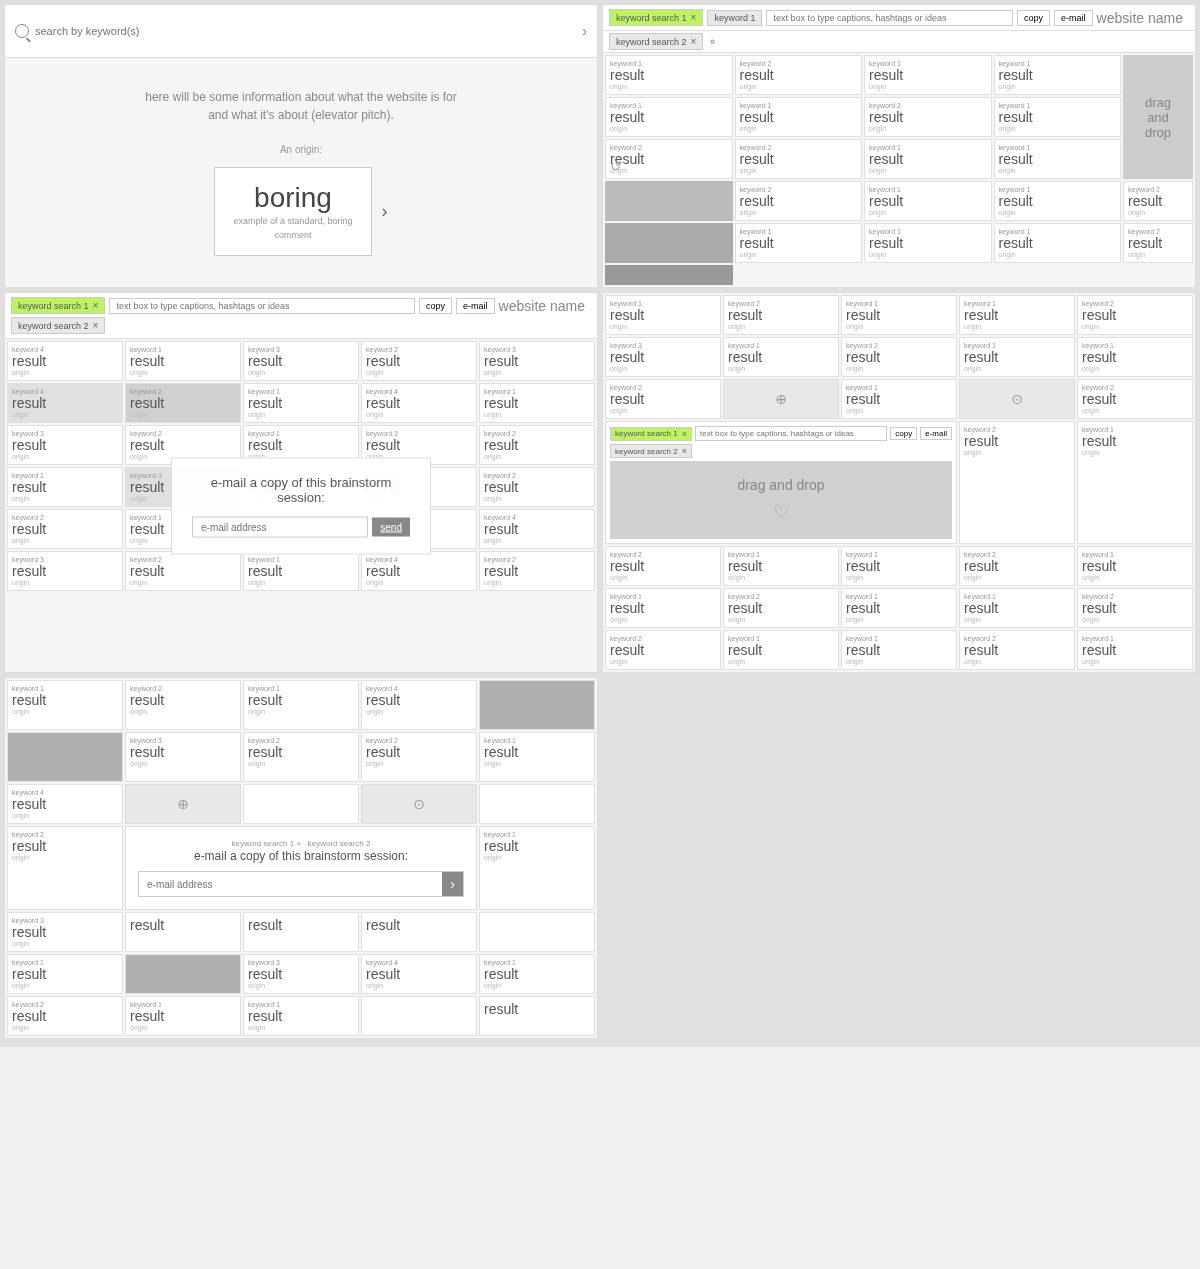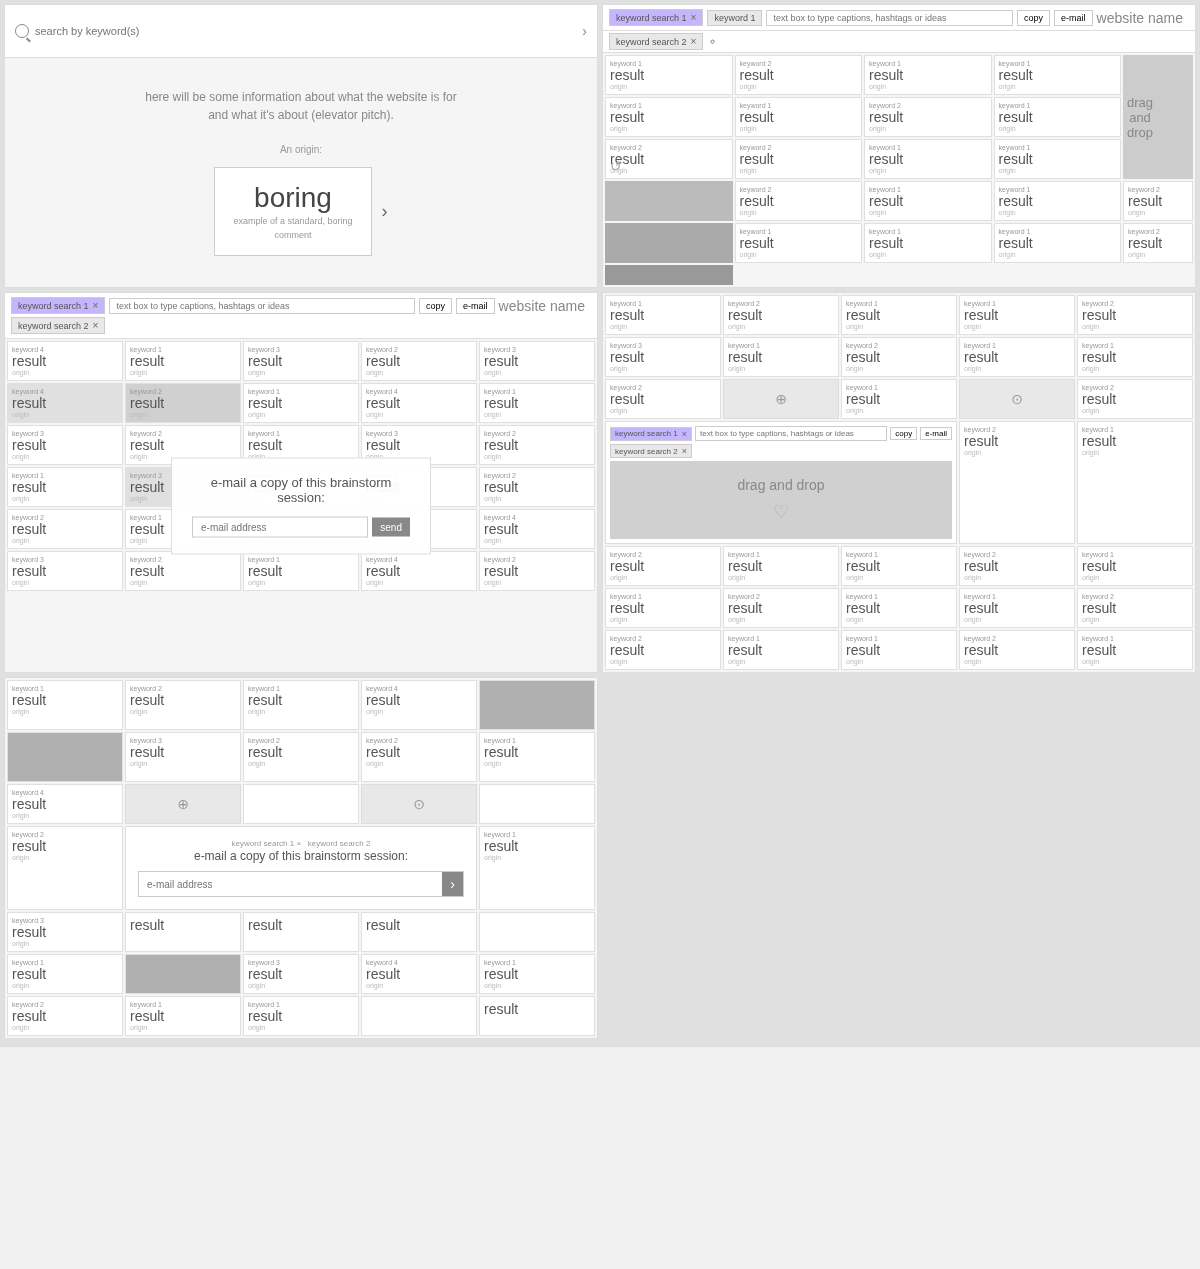--- a/index.html
+++ b/index.html
@@ -142,21 +142,21 @@
     .search-tag {
       display: flex;
       align-items: center;
       background: #e8e8e8;
       border: 1px solid #ccc;
       padding: 2px 6px;
       font-size: 9px;
       gap: 4px;
     }
     .search-tag.active {
-      background: #c4b5fd;
+      background: #bef264;
     }
     .search-tag .x {
       cursor: pointer;
       font-size: 10px;
       color: #666;
     }
     .text-input-bar {
       flex: 1;
       border: 1px solid #ccc;
       padding: 2px 6px;
@@ -211,21 +211,21 @@
       font-size: 14px;
       font-weight: 300;
       color: #888;
       margin-left: auto;
       padding-right: 6px;
     }
     .drag-drop-col {
       background: #ccc;
       display: flex;
       align-items: center;
-      justify-content: flex-start;
+      justify-content: center;
       text-align: center;
       font-size: 13px;
       font-weight: 300;
       color: #888;
       padding: 10px 4px;
     }
 
     
     .panel-4 {
       padding: 0;
@@ -278,20 +278,21 @@
       padding: 4px 8px;
       font-size: 10px;
     }
     .email-row .send-btn {
       background: #888;
       color: #fff;
       border: none;
       padding: 4px 8px;
       font-size: 10px;
       cursor: pointer;
+      text-decoration: underline;
     }
 
     
     .panel-5 {
       padding: 0;
       display: flex;
       flex-direction: column;
     }
 
     

